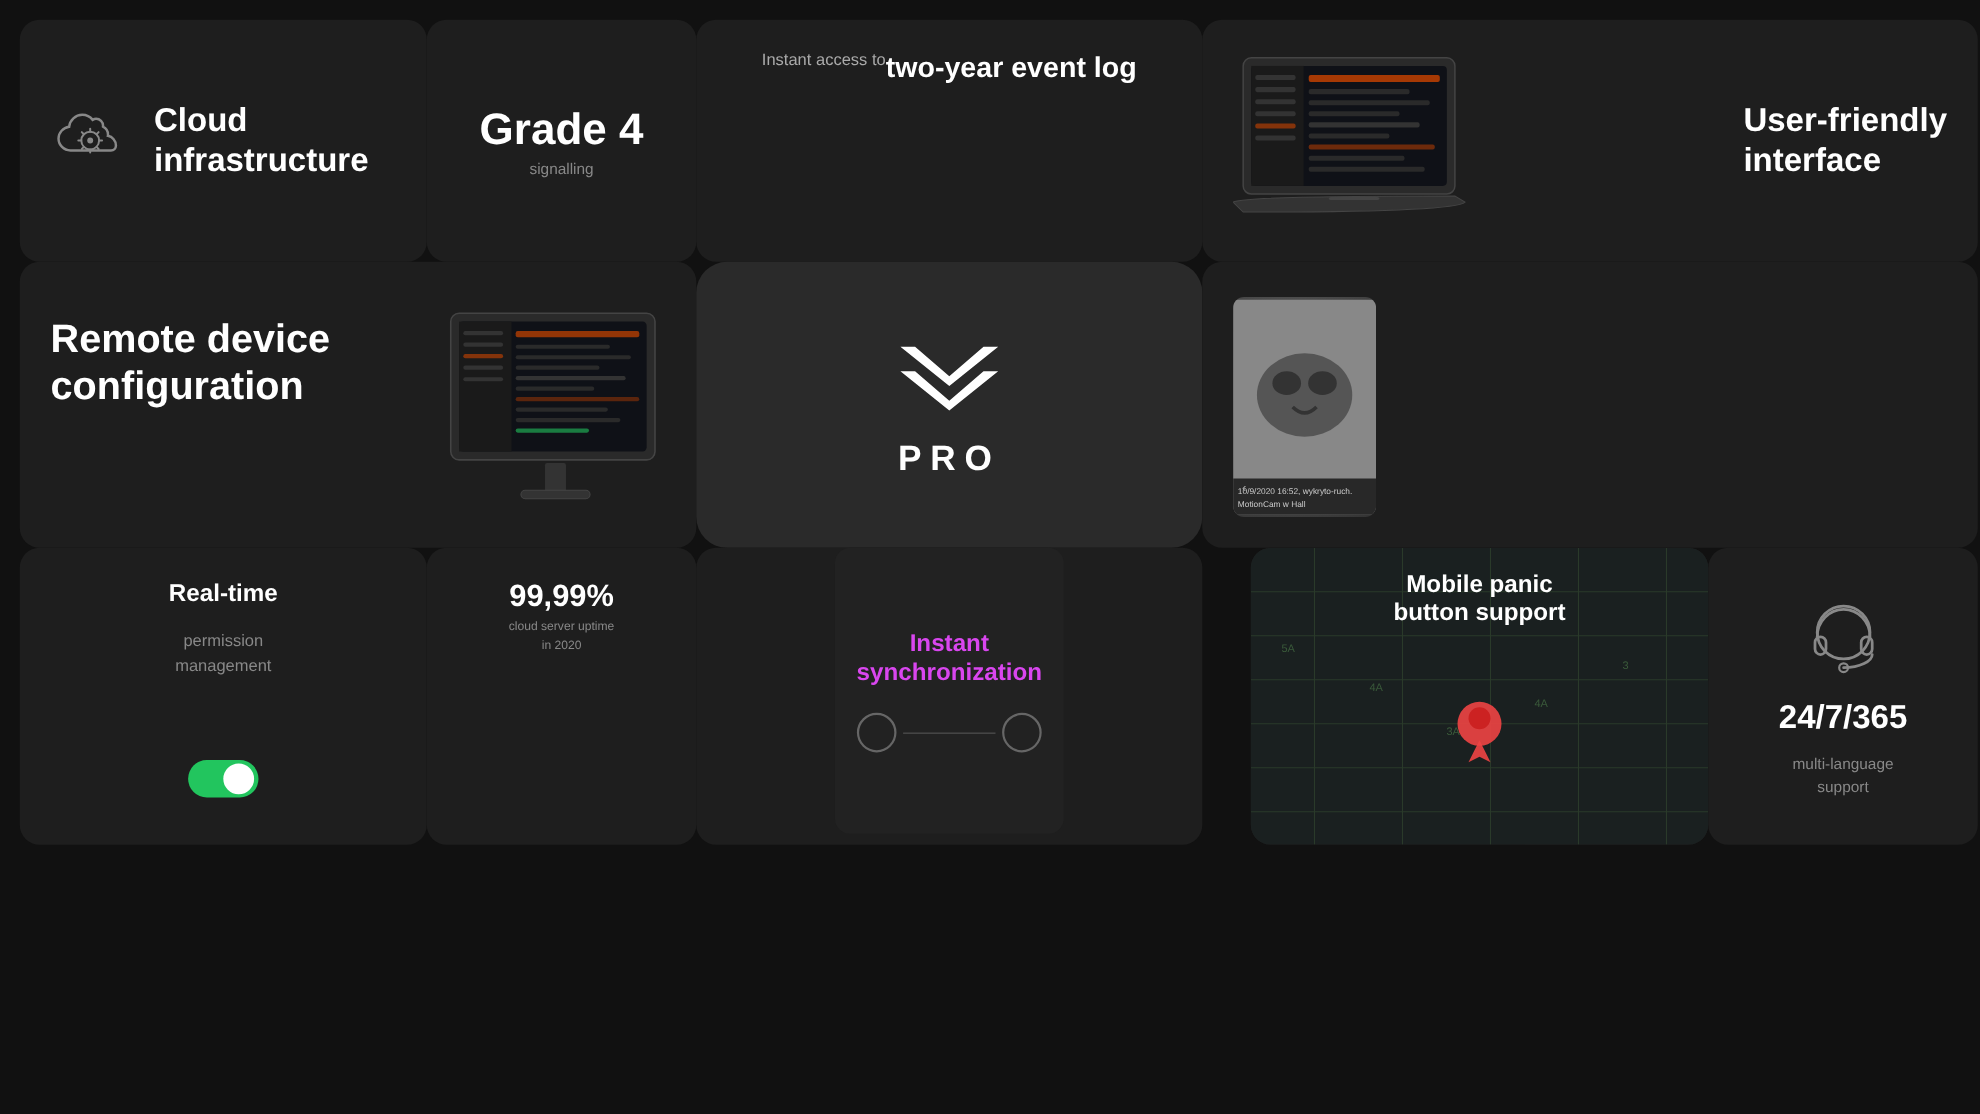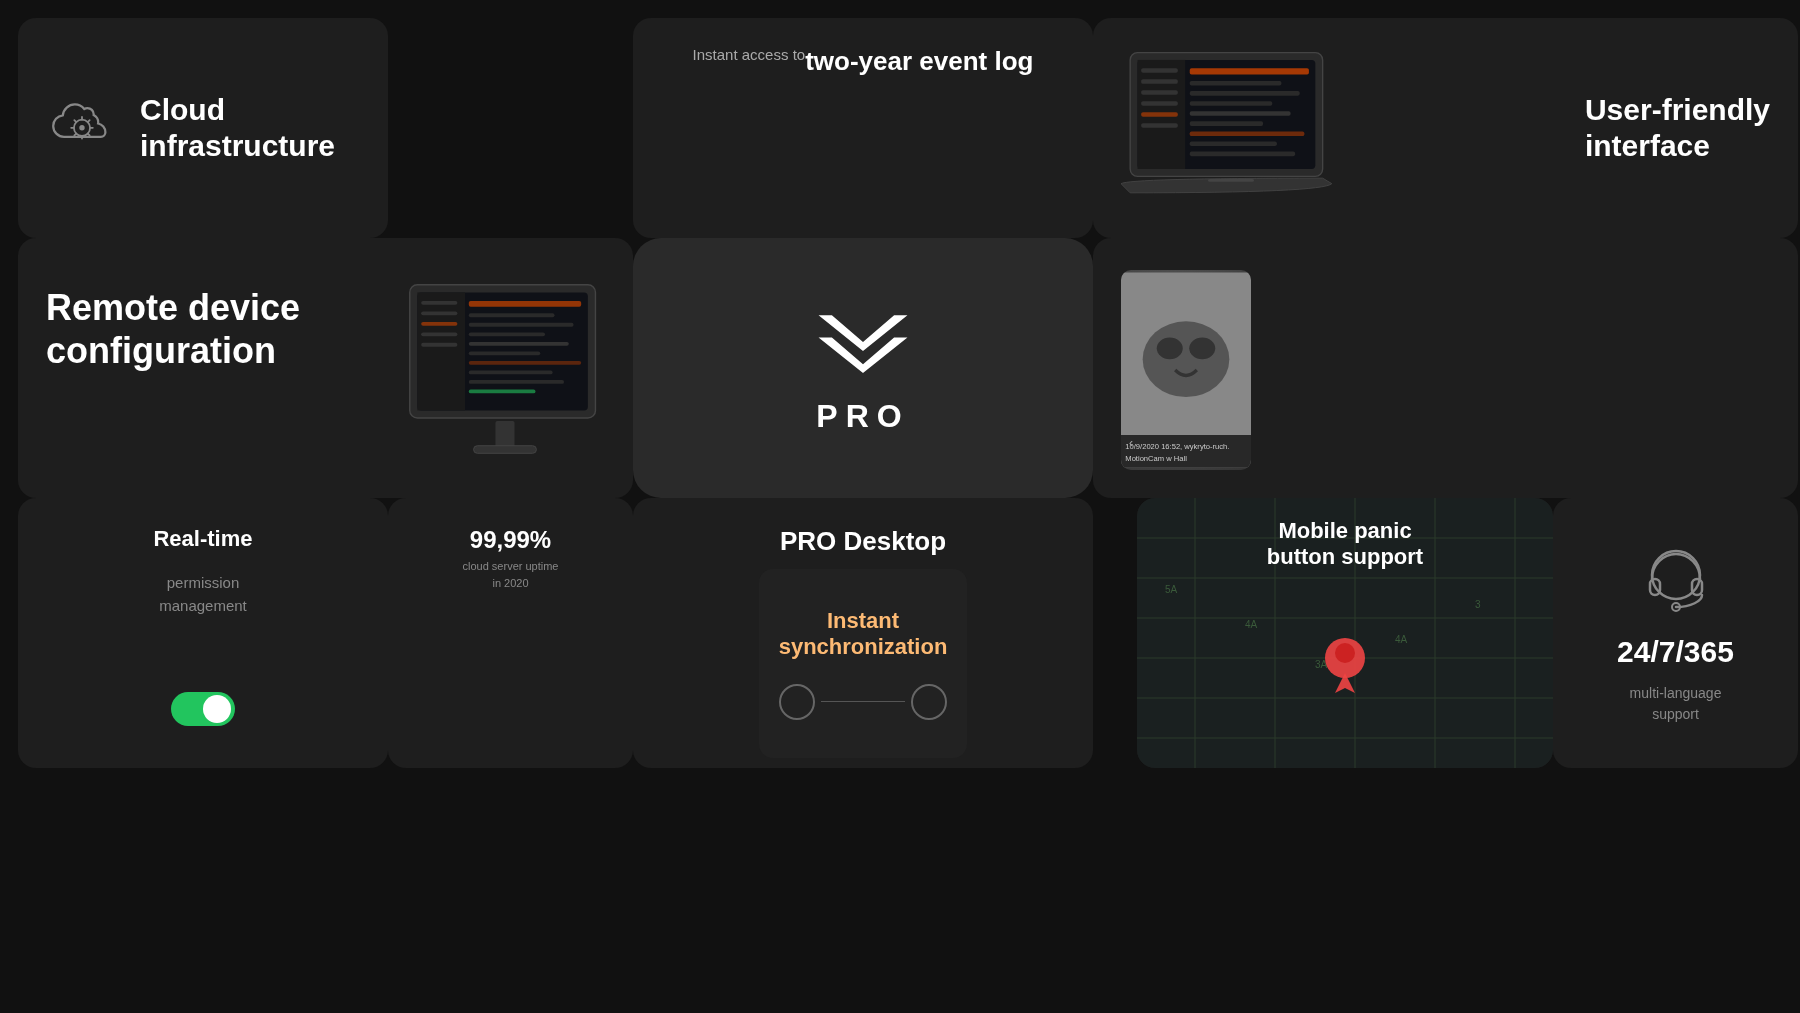--- a/index.html
+++ b/index.html
@@ -323,20 +323,24 @@
         <line x1="48.5" y1="33.5" x2="46.4" y2="35.6" stroke="#888888" stroke-width="2" stroke-linecap="round"></line>
         <line x1="33.6" y1="48.4" x2="31.5" y2="50.5" stroke="#888888" stroke-width="2" stroke-linecap="round"></line>
       </svg>
     </div>
     <div>
       <div class="title-large" style="white-space: pre-line; font-size: 30px;">Cloud
 infrastructure</div>
     </div>
   </div>
 
+  <div class="card card-grade">
+    <div class="title-accent" style="font-size: 40px; font-weight: 700;">Grade 4</div>
+    <div class="subtitle">signalling</div>
+  </div>
 
   <div class="card card-eventlog">
     <div style="font-size: 15px; color: #aaa; margin-bottom: 8px;">Instant access to</div>
     <div class="title-large" style="font-size: 26px;">two-year event log</div>
   </div>
 
   <div class="card card-userface" style="grid-column: 4 / span 2;">
 
     <div class="laptop-mockup">
       <svg viewBox="0 0 240 170" xmlns="http://www.w3.org/2000/svg">
@@ -437,31 +441,30 @@
 management</div>
     <div class="toggle-wrap" style="margin-top: auto; padding-bottom: 10px;">
       <div class="toggle">
         <div class="toggle-knob"></div>
       </div>
     </div>
   </div>
 
   <div class="card card-uptime">
     <div>
-      <div class="title-accent" style="font-size: 24px;">99,99%</div>
+      <div class="title-accent" style="font-size: 28px;">99,99%</div>
       <div class="subtitle" style="font-size: 11px; white-space: pre-line; line-height: 1.5;">cloud server uptime
 in 2020</div>
     </div>
   </div>
 
   <div class="card card-pro-desktop" style="padding: 0;">
-    <div class="pro-desktop-top" style="font-size: 26px; font-weight: 700; color: #fff; padding: 28px 28px 12px;">PRO Desktop</div>
 
     <div style="flex: 1; background: #222; border-radius: 14px; margin: 0 10px 10px; display: flex; flex-direction: column; align-items: center; justify-content: center; padding: 20px;">
-      <div style="font-size: 22px; font-weight: 700; color: #fdba74; text-align: center; white-space: pre-line; margin-bottom: 24px;">Instant
+      <div style="font-size: 22px; font-weight: 700; color: #d946ef; text-align: center; white-space: pre-line; margin-bottom: 24px;">Instant
 synchronization</div>
       <div style="display: flex; align-items: center; width: 100%; justify-content: space-between;">
         <div class="sync-circle"></div>
         <div style="height: 1px; flex: 1; background: #555; margin: 0 6px;"></div>
         <div class="sync-circle"></div>
       </div>
     </div>
   </div>
 
   <div class="card card-mobile" style="position: relative; padding: 20px;">

